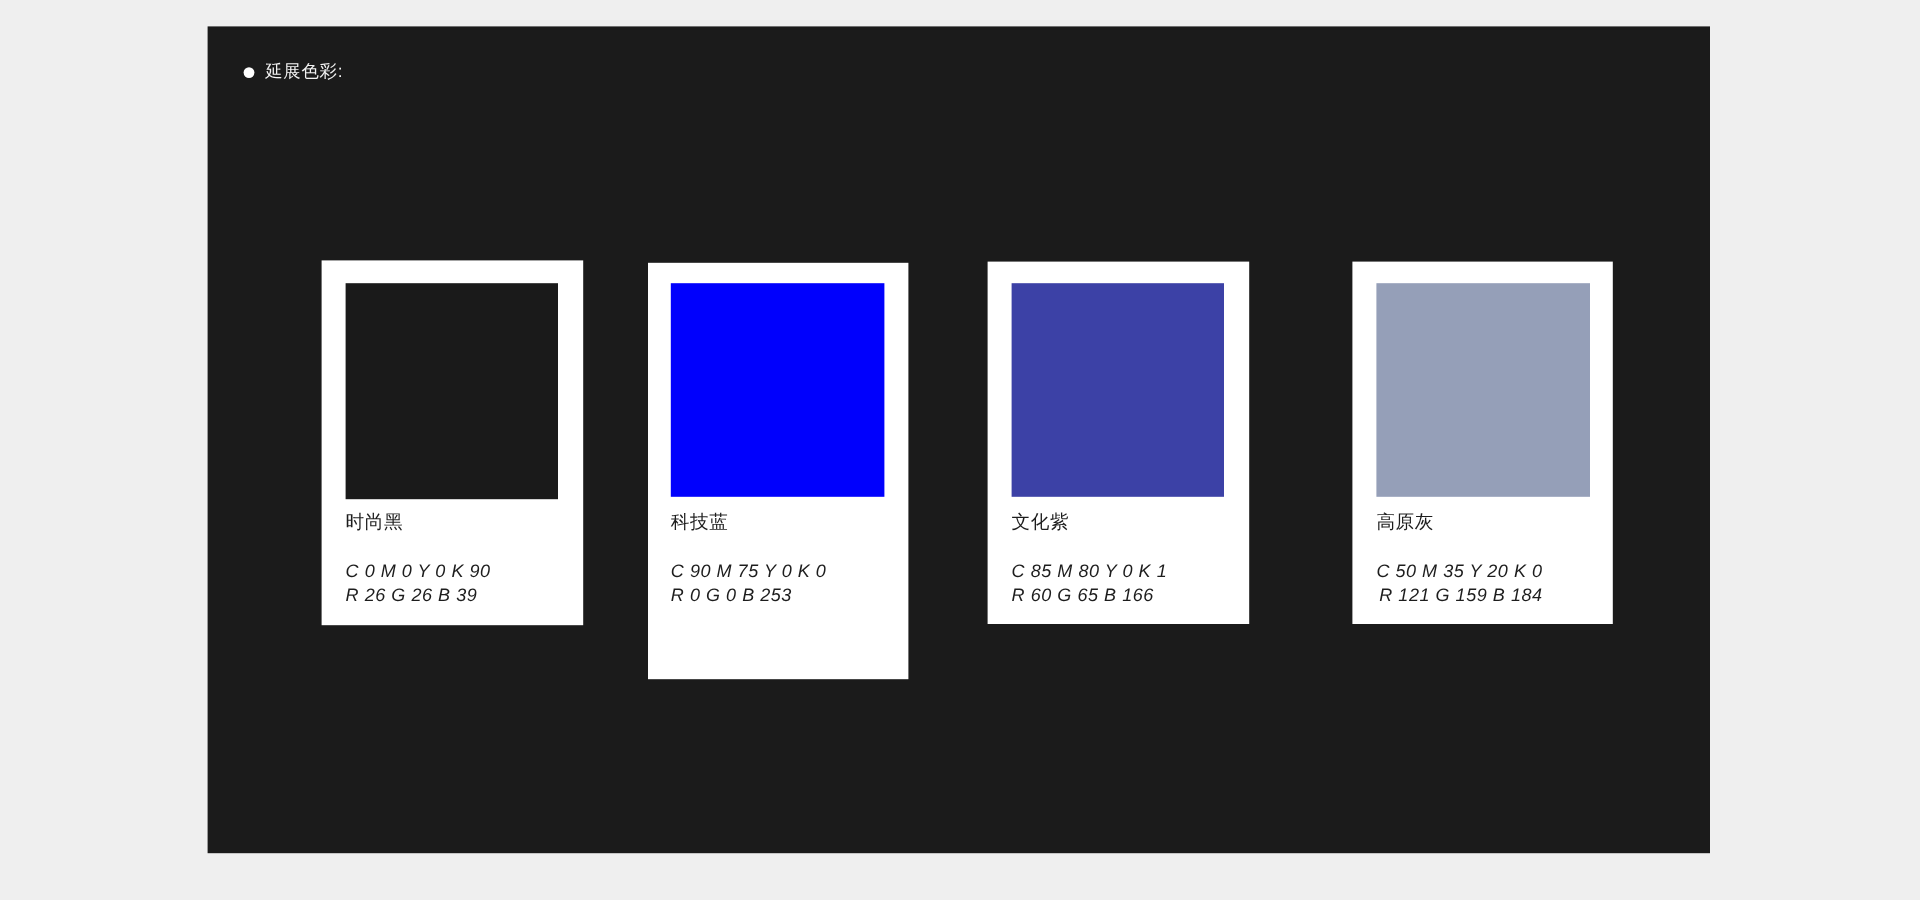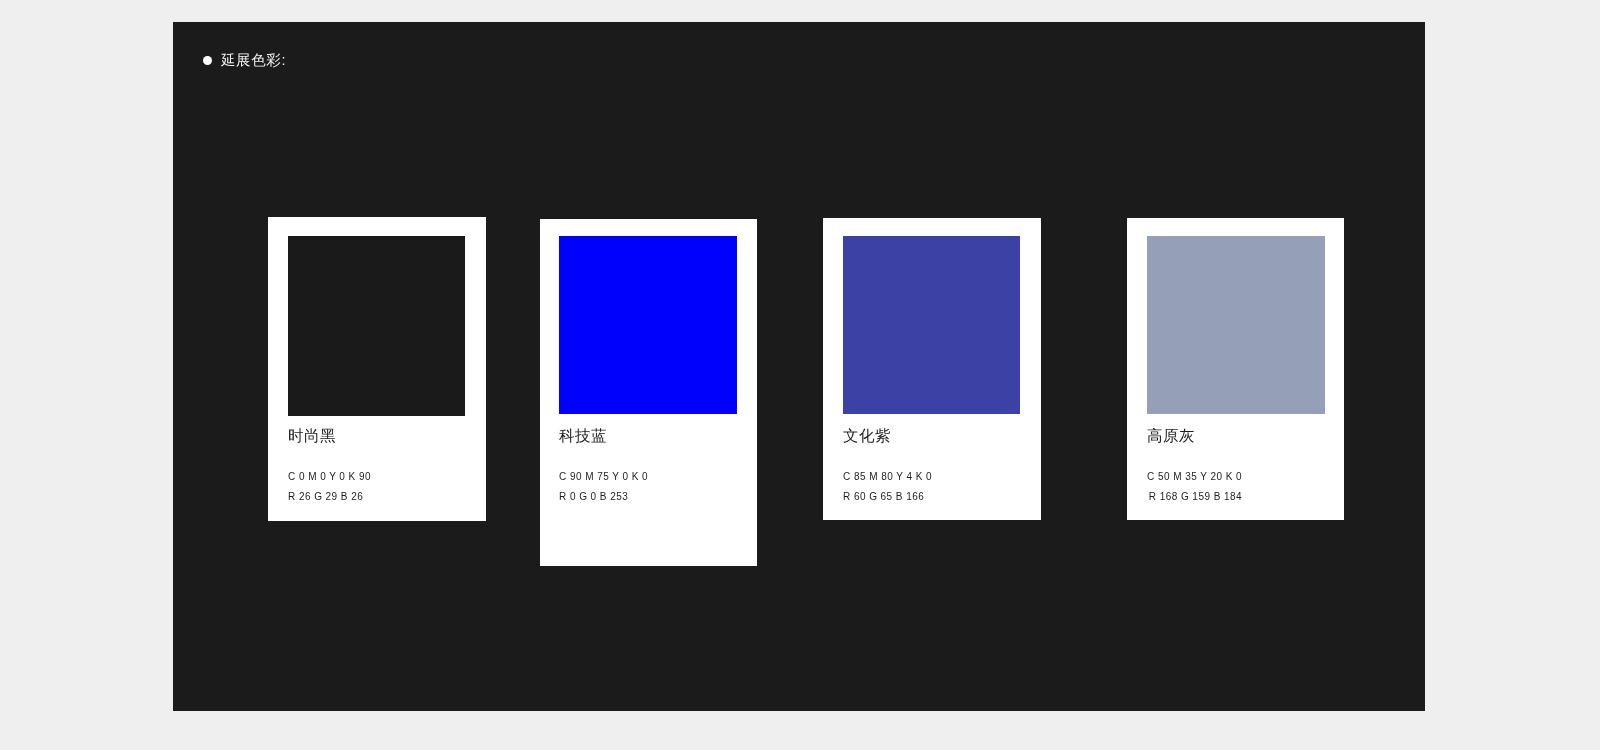--- a/index.html
+++ b/index.html
@@ -82,68 +82,69 @@
   .color-name {
     color: #1d1d1d;
     font-size: 15.5px;
     letter-spacing: 0.5px;
     line-height: 1;
     white-space: nowrap;
   }
 
   .spec-line {
     color: #1d1d1d;
-    font-size: 10px;
+    font-size: 15px;
     letter-spacing: 0.45px;
     line-height: 20px;
     white-space: nowrap;
+    font-style: italic;
   }
 </style>
 </head>
 <body>
 
 <div class="canvas">
 
   <div class="dark-panel">
 
     <div class="section-heading">
       <span class="bullet-dot"></span>
       <span class="section-heading-label">延展色彩:</span>
     </div>
 
     <div class="card-row" id="card-row">
         <div class="swatch-card" style="position: absolute; left: 0px; top: 22px; width: 218px; height: 304px;">
           <div class="swatch-chip" style="position: absolute; left: 20px; top: 19px; width: 177px; height: 180px; background: rgb(26, 26, 26);"></div>
           <div class="color-name" style="position: absolute; left: 20px; top: 211px; text-align: right;">时尚黑</div>
           <div style="position: absolute; left: 20px; top: 250px;">
             <div class="spec-line">C 0  M 0 Y 0 K 90</div>
-            <div class="spec-line">R 26  G 29 B 26</div>
+            <div class="spec-line">R 26  G 26 B 39</div>
           </div>
         </div>
         <div class="swatch-card" style="position: absolute; left: 272px; top: 24px; width: 217px; height: 347px;">
           <div class="swatch-chip" style="position: absolute; left: 19px; top: 17px; width: 178px; height: 178px; background: rgb(0, 0, 253);"></div>
           <div class="color-name" style="position: absolute; left: 19px; top: 209px;">科技蓝</div>
           <div style="position: absolute; left: 19px; top: 248px;">
             <div class="spec-line">C 90  M 75 Y 0 K 0</div>
             <div class="spec-line">R 0  G 0 B 253</div>
           </div>
         </div>
         <div class="swatch-card" style="position: absolute; left: 543px; top: 23px; width: 218px; height: 302px; margin-left: 12px;">
           <div class="swatch-chip" style="position: absolute; left: 20px; top: 18px; width: 177px; height: 178px; background: rgb(60, 65, 166);"></div>
           <div class="color-name" style="position: absolute; left: 20px; top: 210px;">文化紫</div>
           <div style="position: absolute; left: 20px; top: 249px;">
-            <div class="spec-line">C 85  M 80 Y 4 K 0</div>
+            <div class="spec-line">C 85  M 80 Y 0 K 1</div>
             <div class="spec-line">R 60  G 65 B 166</div>
           </div>
         </div>
         <div class="swatch-card" style="position: absolute; left: 815px; top: 23px; width: 217px; height: 302px; margin-left: 44px;">
           <div class="swatch-chip" style="position: absolute; left: 20px; top: 18px; width: 178px; height: 178px; background: rgb(149, 159, 184);"></div>
           <div class="color-name" style="position: absolute; left: 20px; top: 210px;">高原灰</div>
           <div style="position: absolute; left: 20px; top: 249px; text-align: right;">
             <div class="spec-line">C 50  M 35 Y 20 K 0</div>
-            <div class="spec-line">R 168  G 159 B 184</div>
+            <div class="spec-line">R 121  G 159 B 184</div>
           </div>
         </div>
       </div>
 
   </div>
 
 </div>
 
 </body></html>

